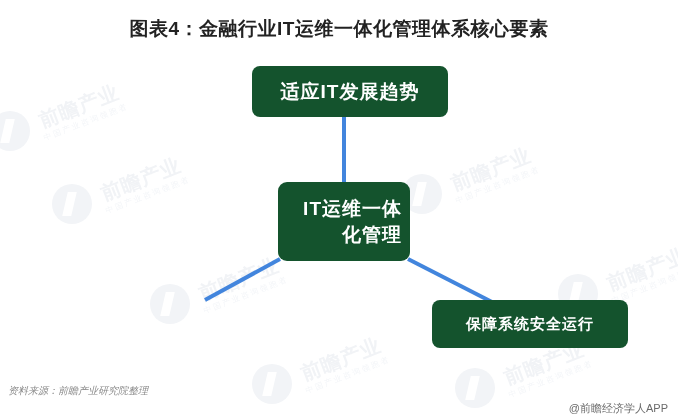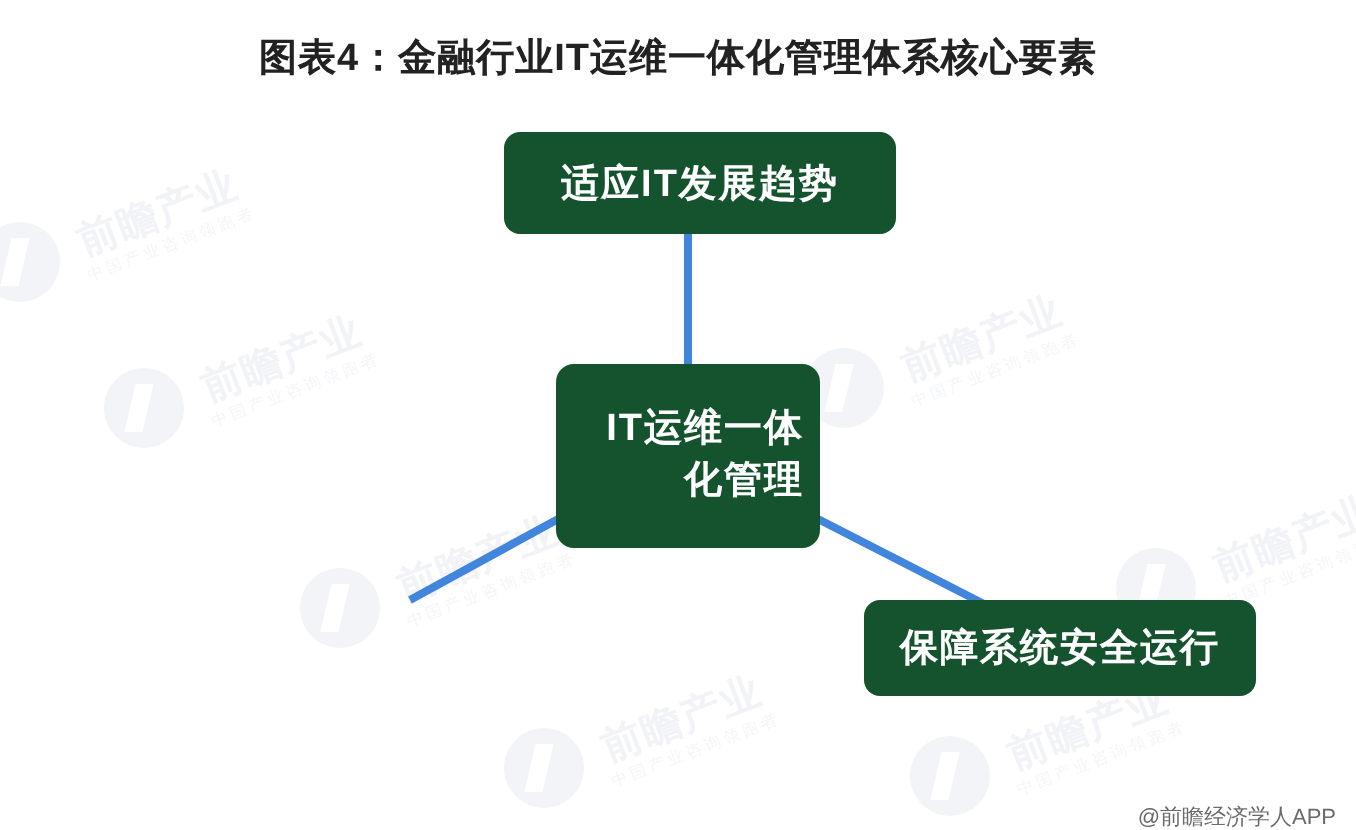--- a/index.html
+++ b/index.html
@@ -107,35 +107,35 @@
     z-index: 4;
     letter-spacing: 1px;
   }
   #node-top {
     left: 252px; top: 66px;
     width: 196px; height: 51px;
     font-size: 19px;
   }
   #node-center {
     left: 278px; top: 182px;
-    width: 132px; height: 92px;
+    width: 132px; height: 79px;
     font-size: 19px;
     line-height: 26px;
     padding: 0 8px;
     border-radius: 9px;
   }
   #node-left {
     left: 48px; top: 298px;
     width: 205px; height: 48px;
     font-size: 19px;
   }
   #node-right {
     left: 432px; top: 300px;
     width: 196px; height: 48px;
-    font-size: 19px;
+    font-size: 15px;
   }
 
   
   #footer-source {
     position: absolute;
     left: 8px; top: 384px;
     font-size: 10px;
     font-style: italic;
     color: #8a8a8a;
     z-index: 5;
@@ -201,15 +201,16 @@
 
   <div class="node" id="node-top">适应IT发展趋势</div>
 
   <div class="node" id="node-center">
     <span>IT运维一体化管理</span>
   </div>
 
 
   <div class="node" id="node-right">保障系统安全运行</div>
 
+  <div id="footer-source">资料来源：前瞻产业研究院整理</div>
   <div id="footer-brand">@前瞻经济学人APP</div>
 
 </div>
 
 </body></html>

